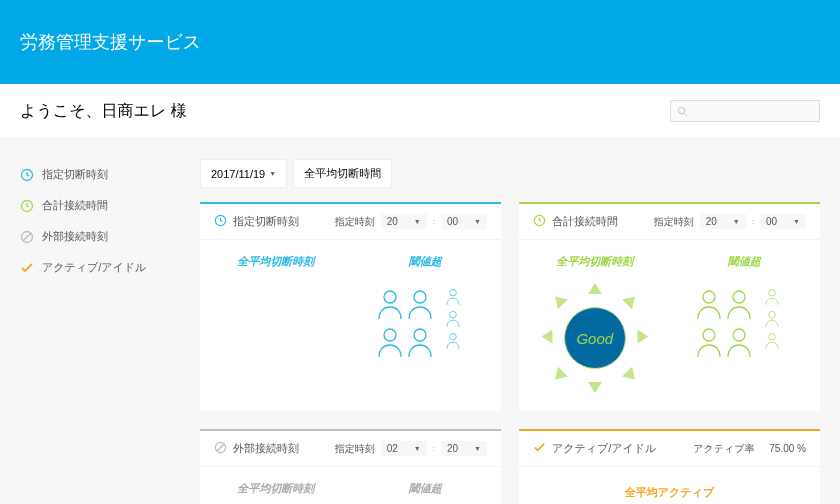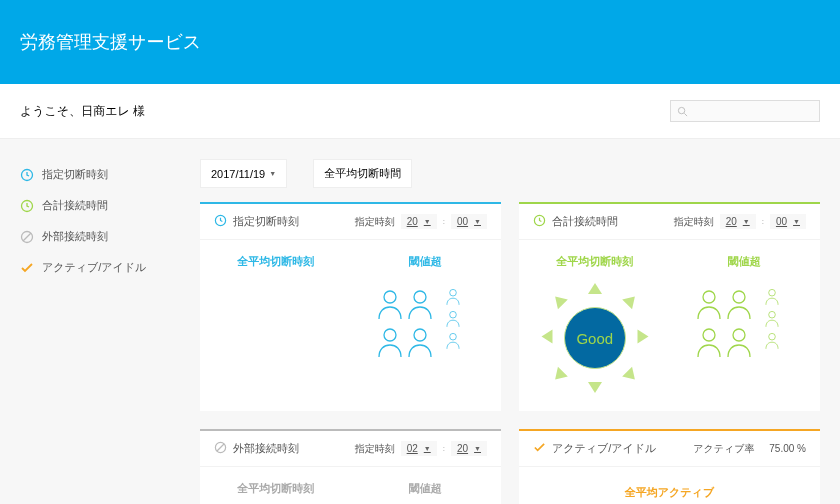--- a/index.html
+++ b/index.html
@@ -1,38 +1,38 @@
 <!DOCTYPE html>
 <html><head>
 <meta charset="utf-8">
 <style>
 * { margin: 0; padding: 0; box-sizing: border-box; font-family: 'Hiragino Kaku Gothic Pro', 'Meiryo', sans-serif; }
 body { background: #f7f7f7; }
 .header { background: #00a8e8; color: #fff; padding: 30px 20px; font-size: 18px; }
-.welcome-bar { background: #fff; display: flex; justify-content: space-between; align-items: center; padding: 16px 20px; font-size: 12px; border-bottom: 1px solid #eee; }
+.welcome-bar { background: #fff; display: flex; justify-content: space-between; align-items: center; padding: 16px 20px; font-size: 16px; border-bottom: 1px solid #eee; }
 .search { border: 1px solid #ddd; width: 150px; height: 22px; padding: 2px 6px; background: #fafafa; font-size: 11px; display: flex; align-items: center; color: #aaa; }
 .layout { display: flex; }
 .sidebar { width: 180px; padding: 20px 0 0 20px; display: flex; flex-direction: column; }
 .sidebar-top { flex: 1; }
 .nav-item { display: flex; align-items: center; gap: 8px; font-size: 11px; color: #555; padding: 8px 0; cursor: pointer; }
 .nav-item .ico { width: 14px; height: 14px; display: inline-flex; align-items: center; justify-content: center; }
 .main { flex: 1; padding: 20px; }
-.topbar { display: flex; gap: 26px; margin-bottom: 14px; }
+.topbar { display: flex; gap: 6px; margin-bottom: 14px; }
 .sel-box { background: #fff; border: 1px solid #eee; padding: 6px 10px; font-size: 11px; cursor: pointer; display: flex; align-items: center; gap: 4px; }
 .grid { display: grid; grid-template-columns: 1fr 1fr; gap: 18px; }
 .card { background: #fff; border-top: 2px solid #ccc; }
 .card.blue { border-top-color: #2eb8e6; }
 .card.green { border-top-color: #9fd64a; }
 .card.gray { border-top-color: #bbb; }
 .card.orange { border-top-color: #f5a623; }
 .card-head { display: flex; align-items: center; justify-content: space-between; padding: 10px 14px; border-bottom: 1px solid #f2f2f2; }
 .card-title { display: flex; align-items: center; gap: 6px; font-size: 11px; color: #555; }
 .card-controls { display: flex; align-items: center; gap: 6px; font-size: 10px; color: #555; }
-.mini-sel { background: #f7f7f7; padding: 2px 6px; font-size: 10px; cursor: pointer; display: inline-flex; align-items: center; gap: 6px; text-decoration: underline; }
-.card-body { display: flex; padding: 14px 10px 18px; gap: 18px; }
+.mini-sel { background: #f7f7f7; padding: 2px 6px; font-size: 10px; cursor: pointer; display: inline-flex; align-items: center; gap: 16px; }
+.card-body { display: flex; padding: 14px 10px 18px; gap: 18px; font-style: italic; }
 .col { flex: 1; text-align: center; }
 .col-title { font-size: 11px; font-weight: bold; margin-bottom: 14px; }
 .c-blue { color: #2eb8e6; }
 .c-green { color: #9fd64a; }
 .c-gray { color: #aaa; }
 .c-orange { color: #f5a623; }
 .circle { width: 86px; height: 86px; border-radius: 50%; display: inline-flex; align-items: center; justify-content: center; font-size: 15px; font-weight: 300; letter-spacing: 1px; }
 .circle.blue { border: 1.5px solid #2eb8e6; color: #2eb8e6; }
 .circle.gray { border: 1.5px solid #bbb; color: #aaa; }
 .single-body { padding: 18px 10px 10px; text-align: center; }

